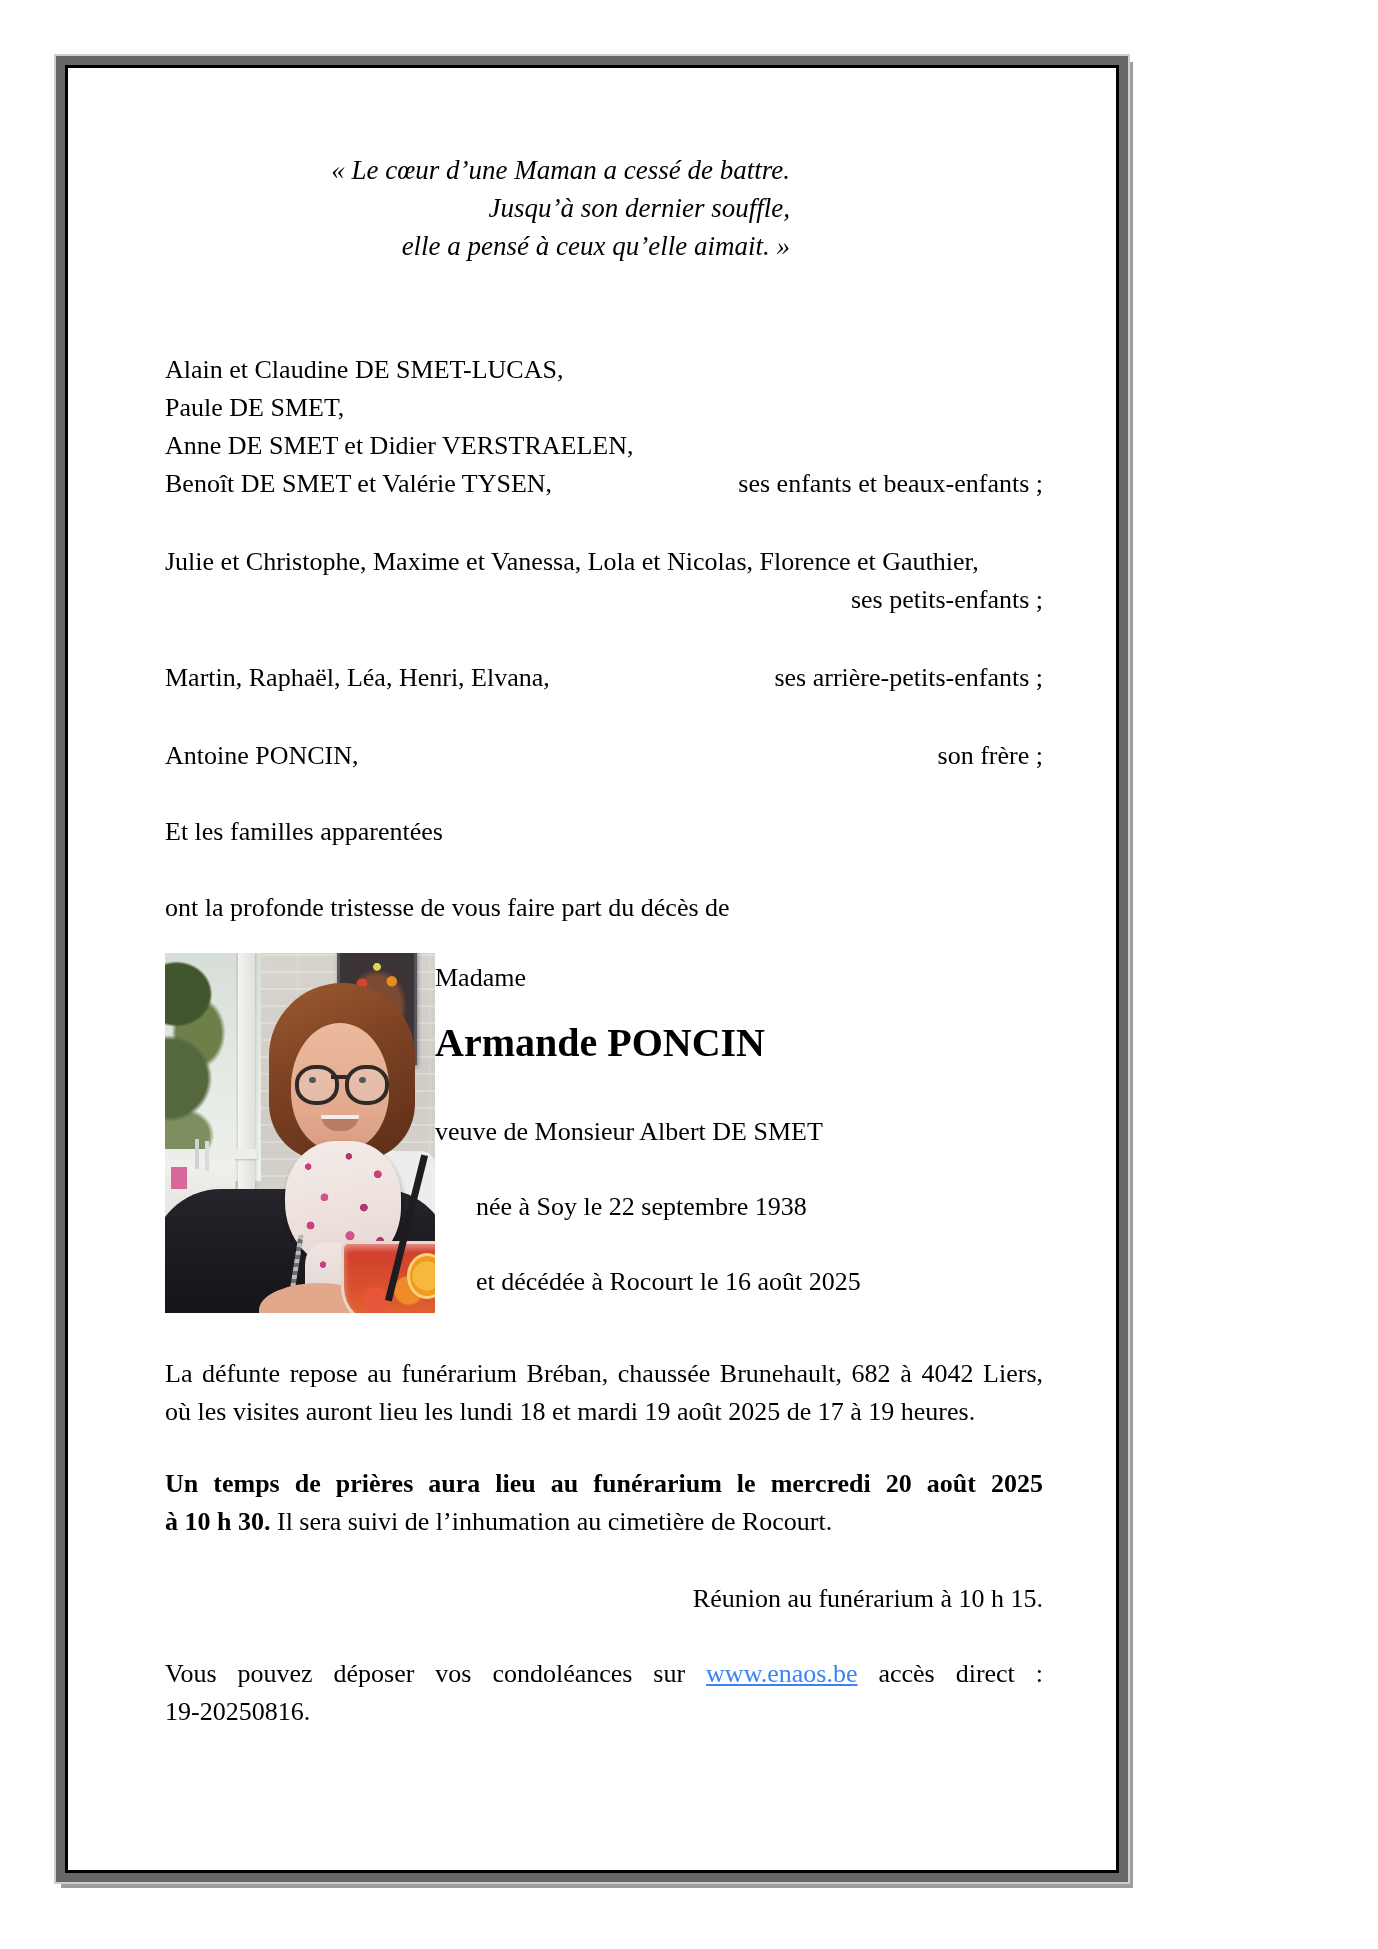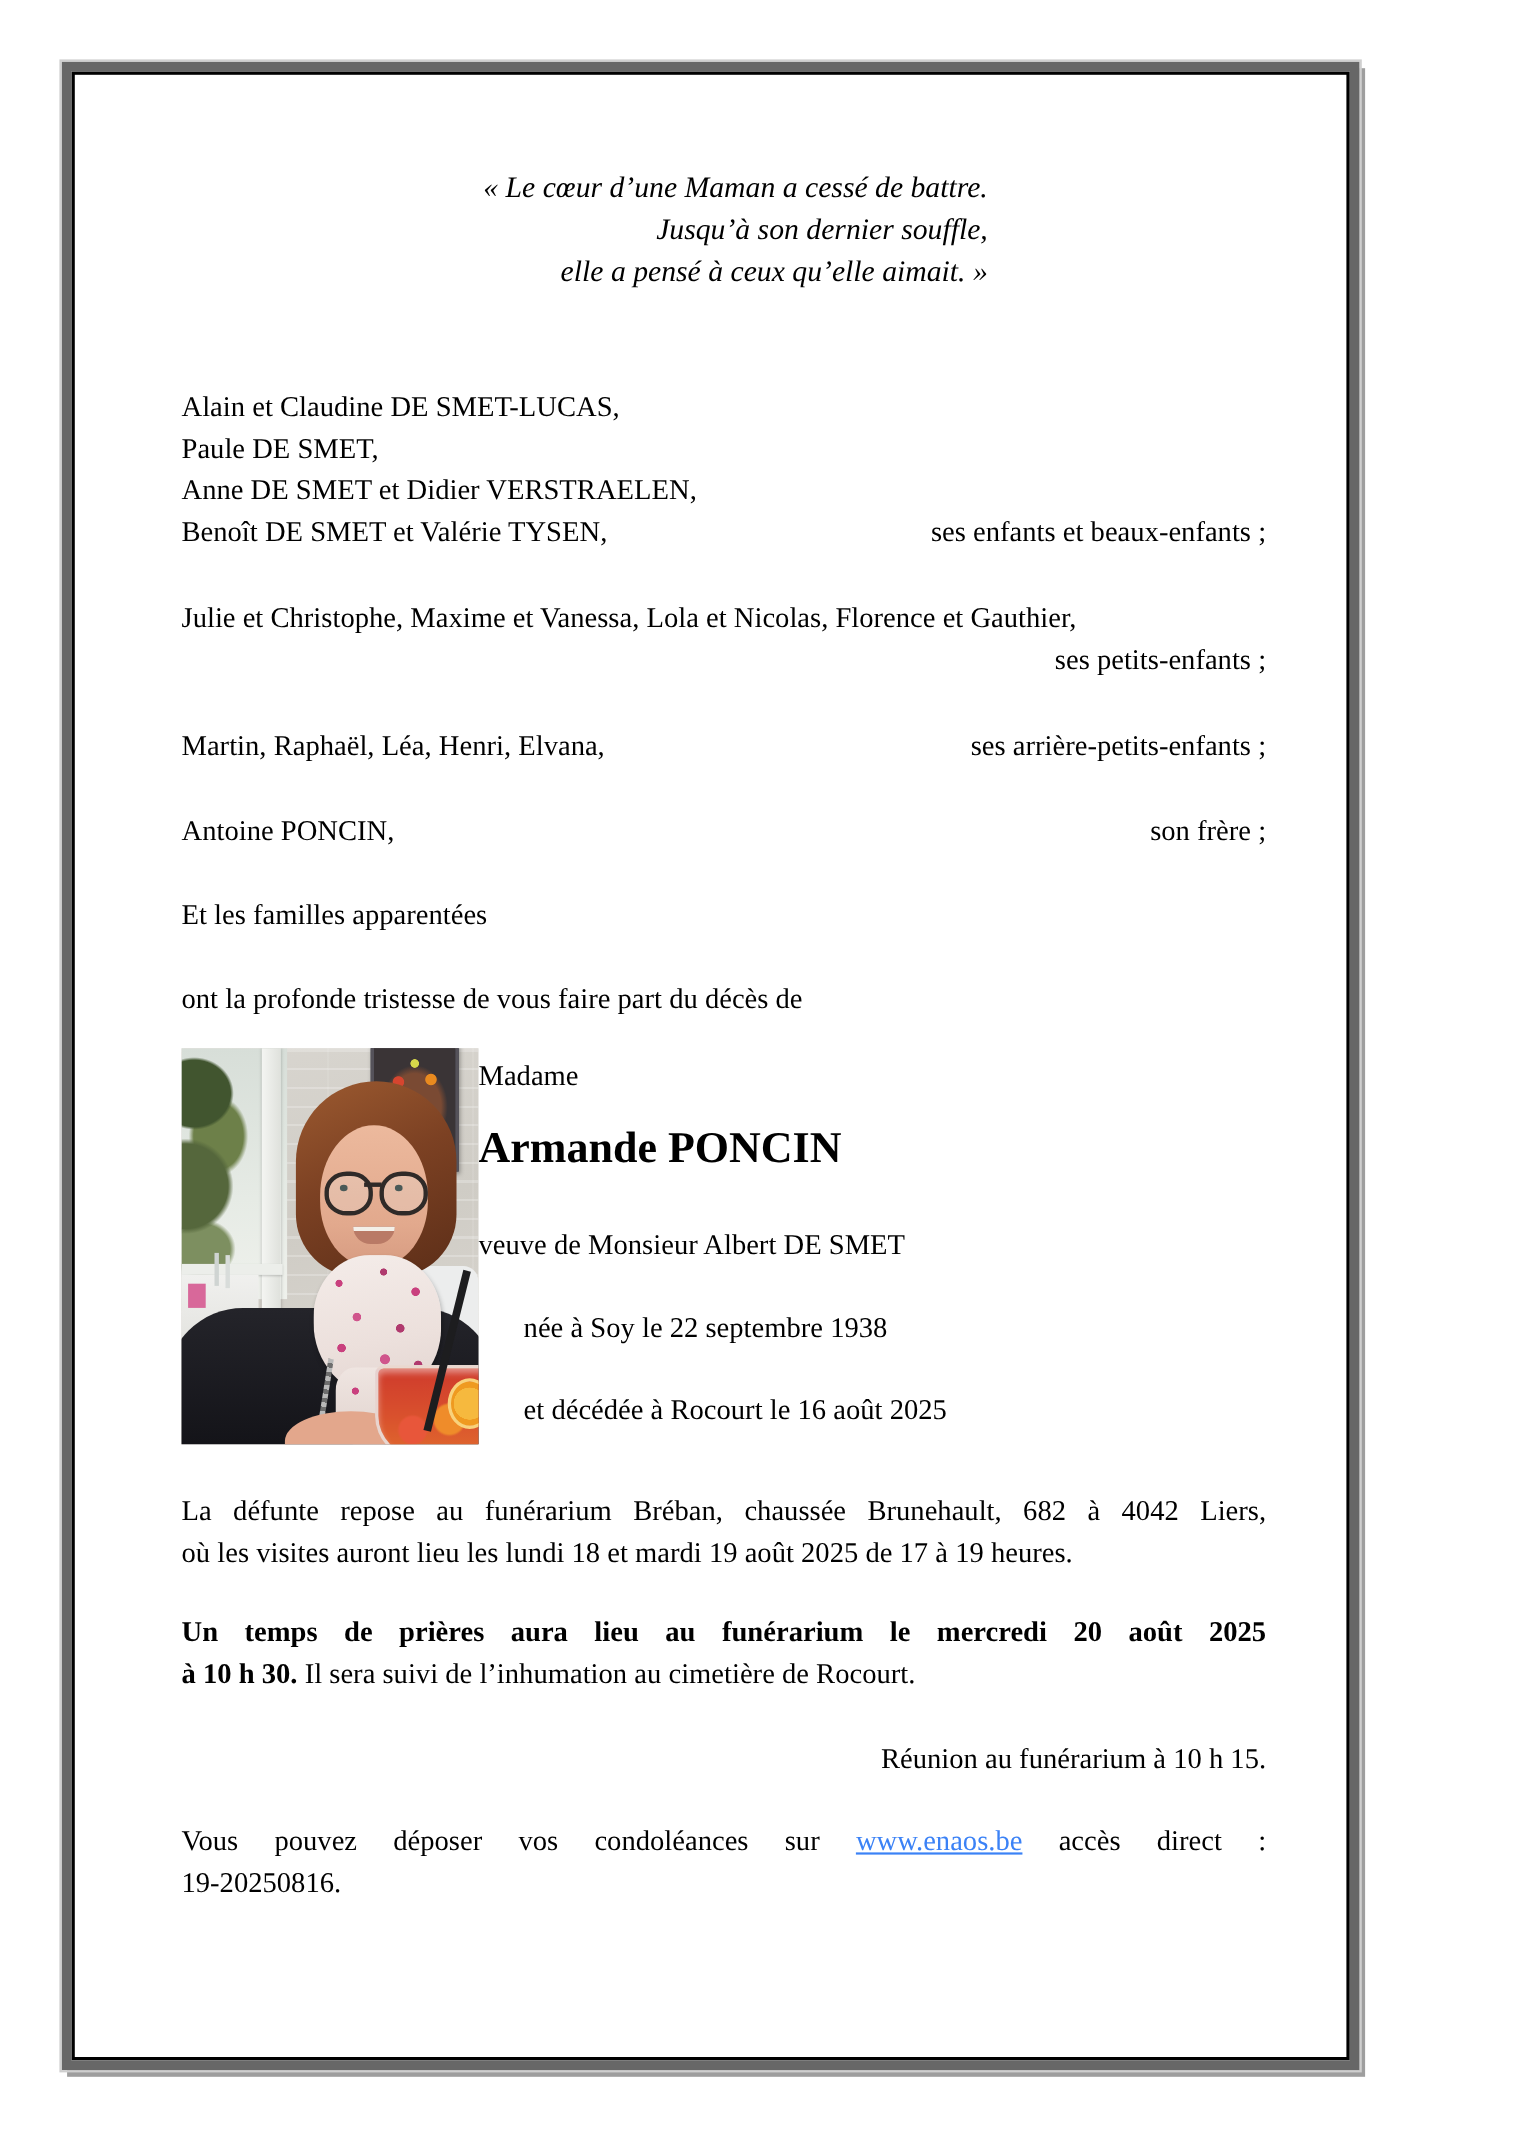--- a/index.html
+++ b/index.html
@@ -7,21 +7,21 @@
     position:relative;
     width:1378px;height:1949px;
     background:#ffffff;
     font-family:"Liberation Serif","DejaVu Serif",serif;
     color:#000;
     overflow:hidden;
   }
   .frame{
     position:absolute;
     left:56px;top:56px;
-    width:1180px;height:1826px;
+    width:1072px;height:1826px;
     box-sizing:border-box;
     border:9px solid #676767;
     outline:2px solid #cfcfcf;
     box-shadow:5px 6px 0 0 #9e9e9e;
     background:#fff;
   }
   .frame-inner{
     position:absolute;inset:0;
     border:3px solid #000;
     background:#fff;

